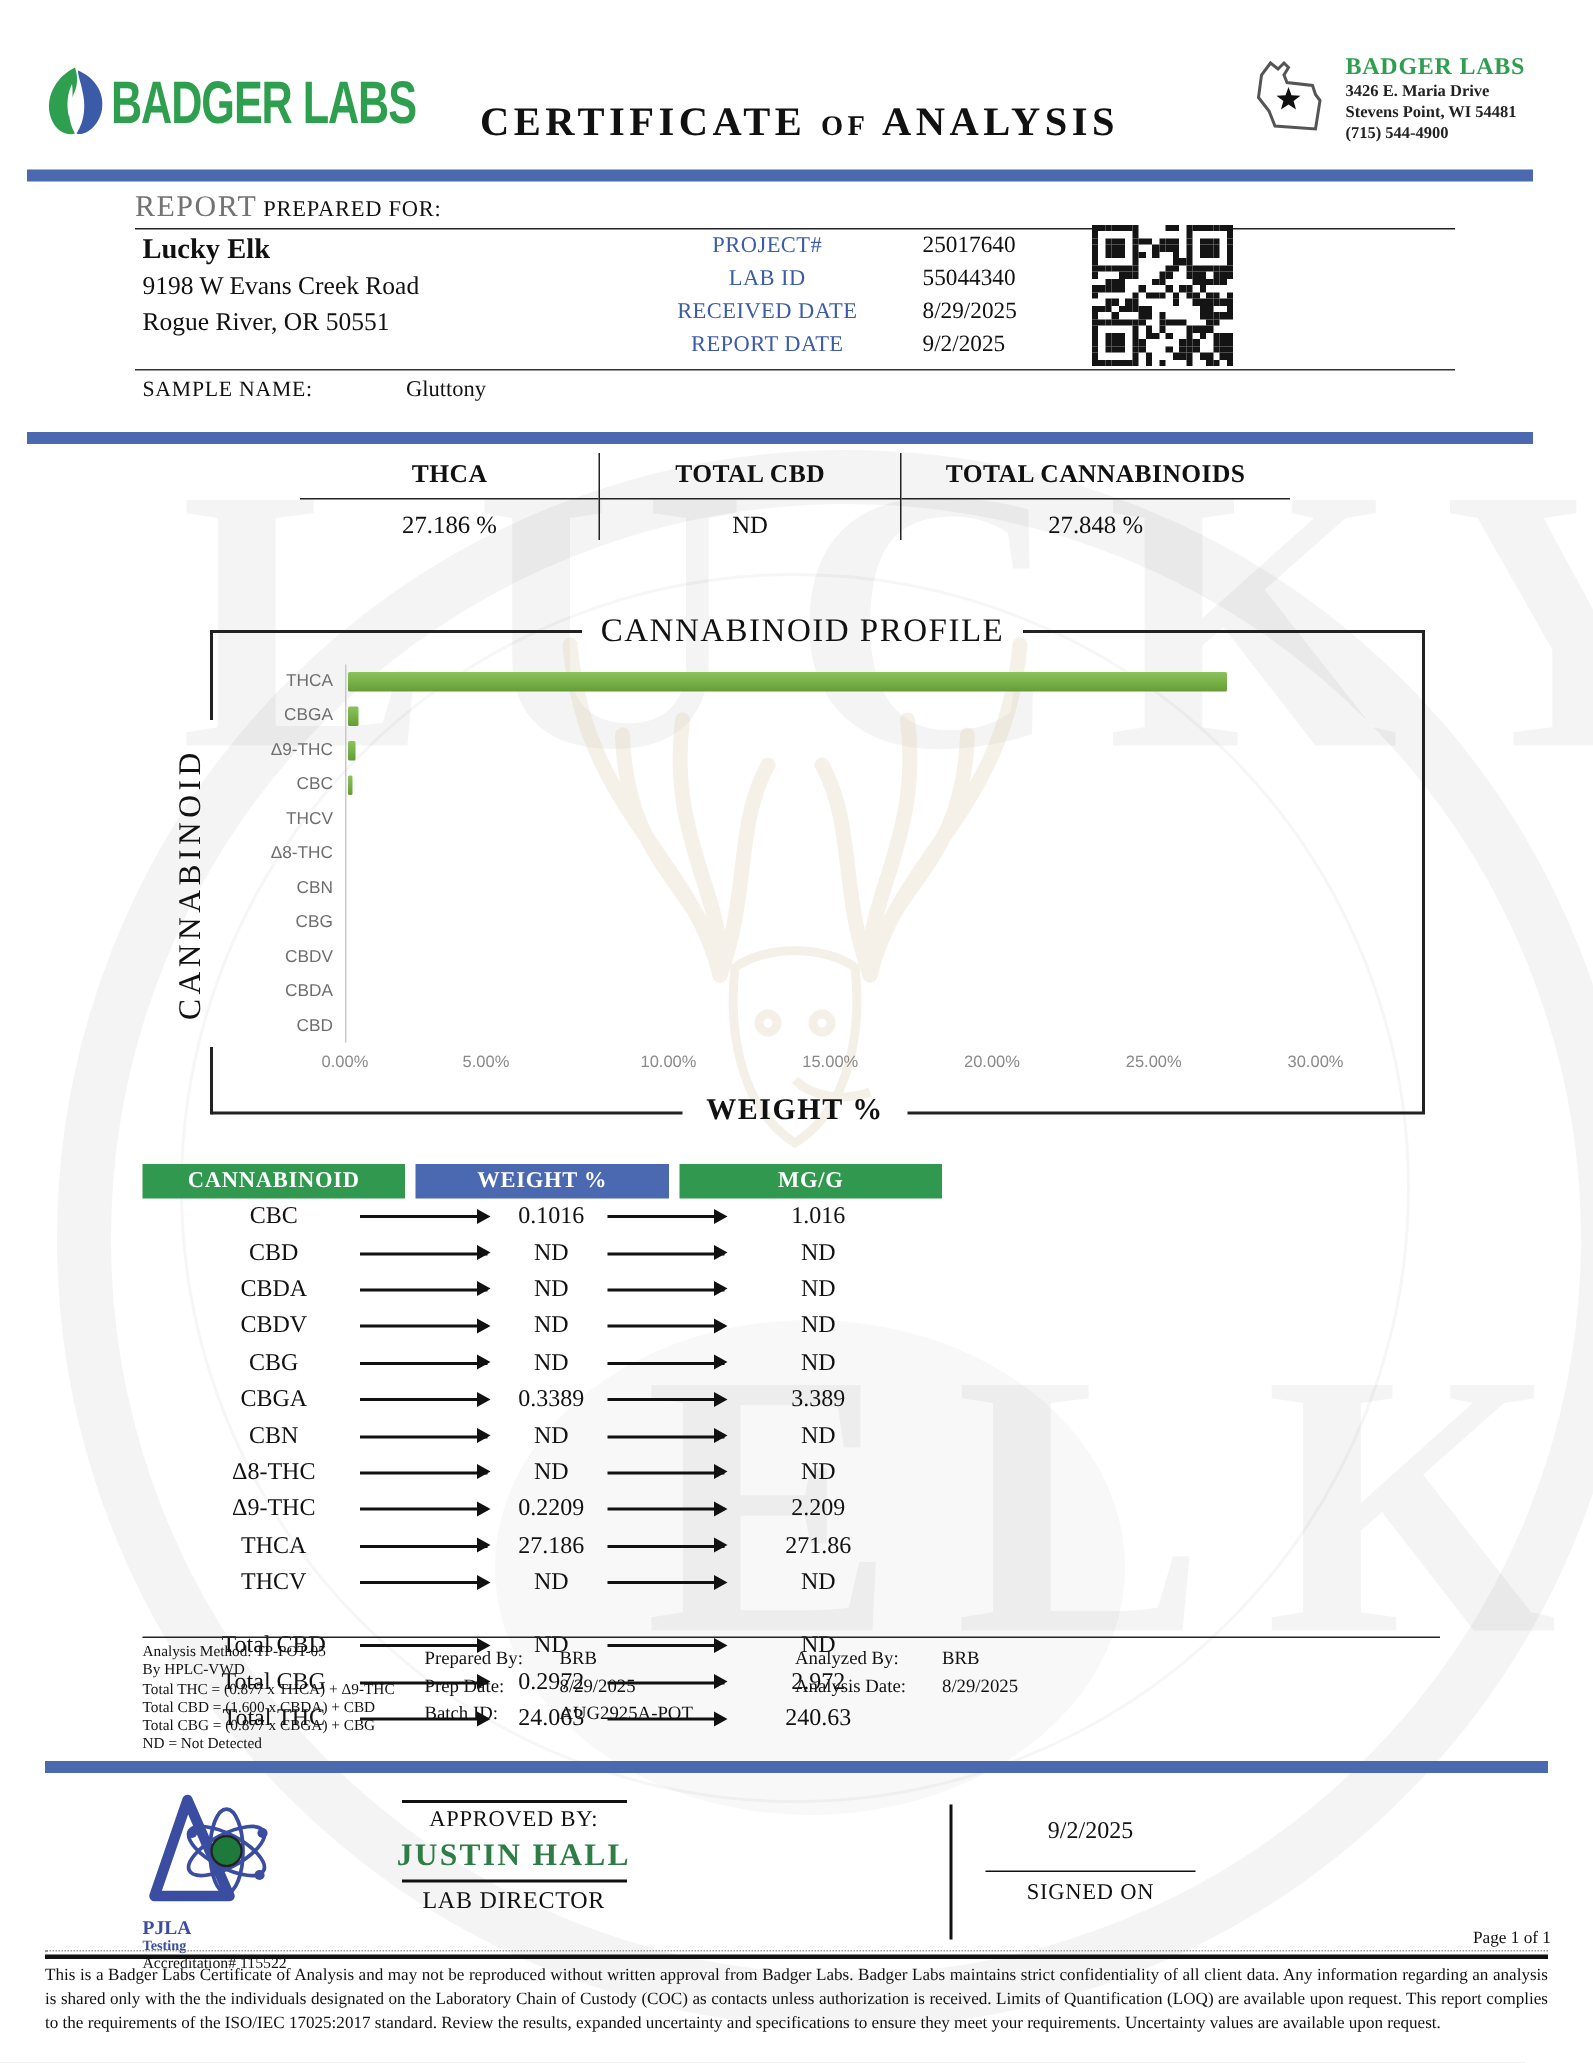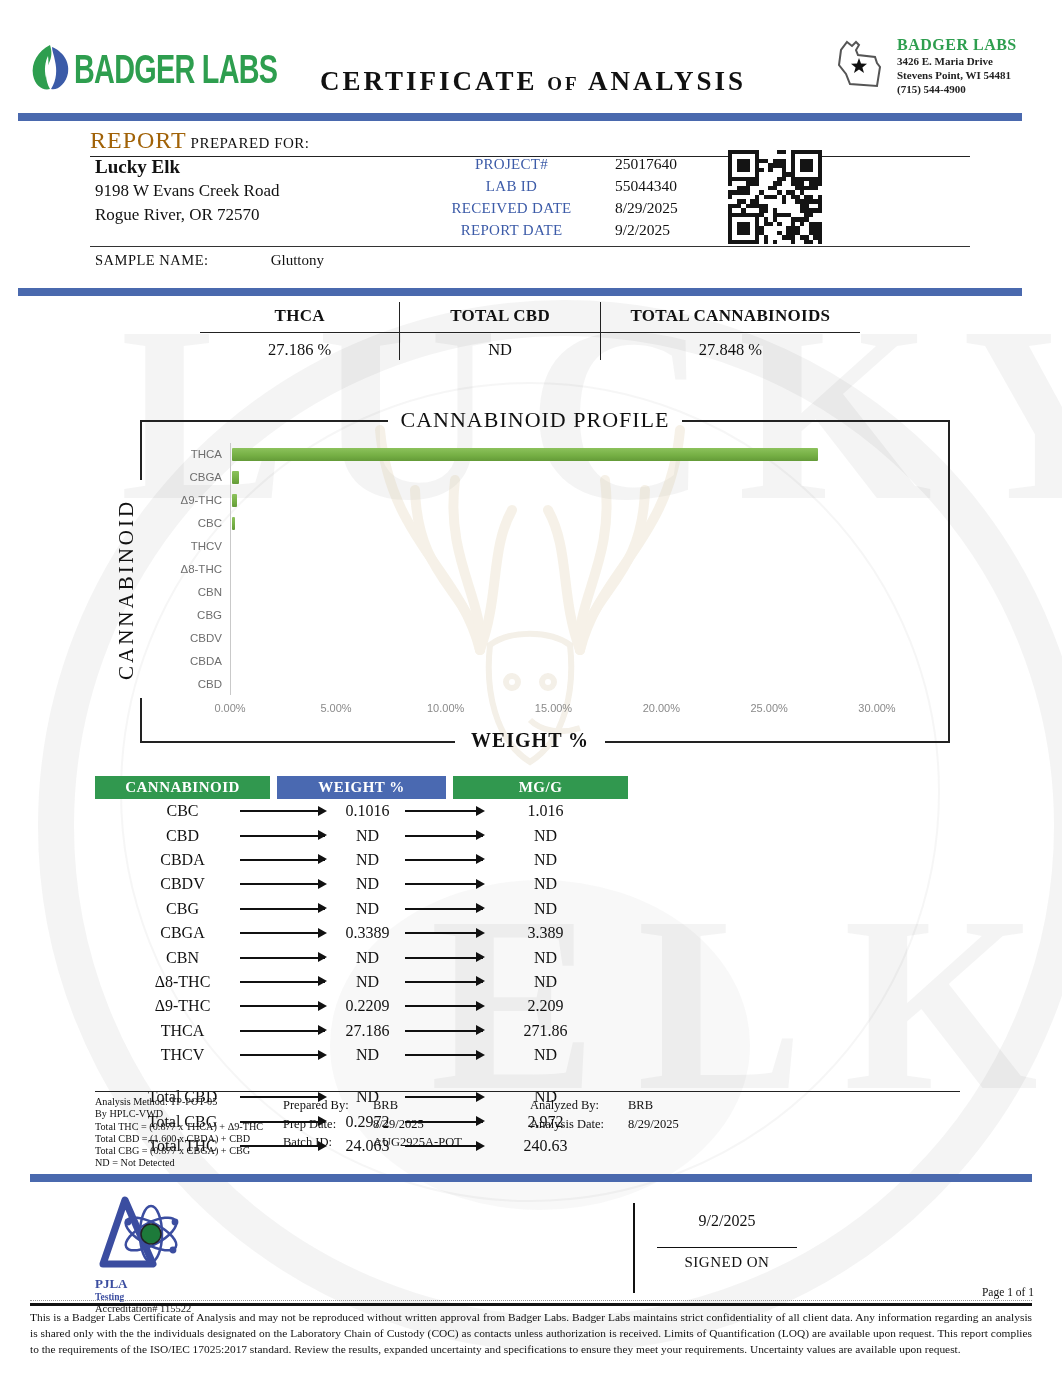--- a/index.html
+++ b/index.html
@@ -31,21 +31,21 @@
   .labinfo .txt{margin-left:8px;}
   .lab-name{color:#2e9e4f;font-size:16px;font-weight:bold;letter-spacing:.5px;}
   .lab-line{font-size:11px;line-height:14px;font-weight:bold;color:#222;}
   .bluebar{background:#4a69ae;height:8px;}
   .bar1{left:18px;top:113px;width:1004px;}
   .bar2{left:18px;top:288px;width:1004px;}
   .bar3{left:30px;top:1174px;width:1002px;}
 
   
   .rep-head{left:90px;top:127px;width:880px;border-bottom:1.5px solid #222;padding-bottom:2px;}
-  .rep-word{color:#a16207;font-size:24px;letter-spacing:1px;}
+  .rep-word{color:#737373;font-size:20px;letter-spacing:1px;}
   .rep-rest{font-size:15px;letter-spacing:.5px;}
   .client{left:95px;top:155px;line-height:24px;}
   .client .cname{font-weight:bold;font-size:19px;}
   .client .cline{font-size:17px;}
   .rfields{left:420px;top:153px;width:290px;}
   .rfield{display:flex;font-size:15px;line-height:22px;}
   .rlabel{flex:1;text-align:center;color:#3c5ba8;letter-spacing:.3px;}
   .rvalue{width:95px;margin-left:12px;text-align:left;color:#111;font-size:15.5px;}
   .qr{left:728px;top:150px;width:94px;height:94px;display:grid;
       grid-template-rows:repeat(21,1fr);grid-template-columns:repeat(21,1fr);background:#fff;}
@@ -202,21 +202,21 @@
   <div class="abs bluebar bar1"></div>
 
   <div class="abs rep-head">
     <span class="rep-word">REPORT</span>
     <span class="rep-rest">PREPARED FOR:</span>
   </div>
 
   <div class="abs client">
     <div class="cname">Lucky Elk</div>
     <div class="cline">9198 W Evans Creek Road</div>
-    <div class="cline">Rogue River, OR 72570</div>
+    <div class="cline">Rogue River, OR 50551</div>
   </div>
 
   <div class="abs rfields">
       <div class="rfield">
         <span class="rlabel">PROJECT#</span>
         <span class="rvalue">25017640</span>
       </div>
       <div class="rfield">
         <span class="rlabel">LAB ID</span>
         <span class="rvalue">55044340</span>
@@ -523,21 +523,21 @@
       <div class="cat-label" style="top: 240.545px;">CBD</div>
     </div>
   <div class="abs chart-plot">
       <div class="bar" style="top: 4.95455px; width: 586.311px;"></div>
       <div class="bar" style="top: 27.8636px; width: 7.30894px;"></div>
       <div class="bar" style="top: 50.7727px; width: 4.76408px;"></div>
       <div class="bar" style="top: 73.6818px; width: 2.5px;"></div>
     </div>
   <div class="abs chart-xticks">
       <span class="xtick" style="left: 0px;">0.00%</span>
-      <span class="xtick" style="left: 106px;">5.00%</span>
+      <span class="xtick" style="left: 94px;">5.00%</span>
       <span class="xtick" style="left: 215.667px;">10.00%</span>
       <span class="xtick" style="left: 323.5px;">15.00%</span>
       <span class="xtick" style="left: 431.333px;">20.00%</span>
       <span class="xtick" style="left: 539.167px;">25.00%</span>
       <span class="xtick" style="left: 647px;">30.00%</span>
     </div>
   <div class="abs chart-xlabel">WEIGHT %</div>
 
   <div class="abs results">
     <div class="rt-head">
@@ -697,20 +697,27 @@
         <circle cx="33" cy="30" r="3.4" fill="#3b4da0"></circle>
         <circle cx="80" cy="30" r="3.4" fill="#3b4da0"></circle>
         <circle cx="78" cy="58" r="3.4" fill="#3b4da0"></circle>
       </svg>
     </span>
     <div class="pjla-name">PJLA</div>
     <div class="pjla-sub">Testing</div>
     <div class="pjla-acc">Accreditation# 115522</div>
   </div>
 
+  <div class="abs appr">
+    <div class="appr-line"></div>
+    <div class="appr-label">APPROVED BY:</div>
+    <div class="appr-name">JUSTIN HALL</div>
+    <div class="appr-line"></div>
+    <div class="appr-title">LAB DIRECTOR</div>
+  </div>
 
 
   <div class="abs vdiv"></div>
 
   <div class="abs signed">
     <div class="signed-date">9/2/2025</div>
     <div class="signed-line"></div>
     <div class="signed-label">SIGNED ON</div>
   </div>
 

